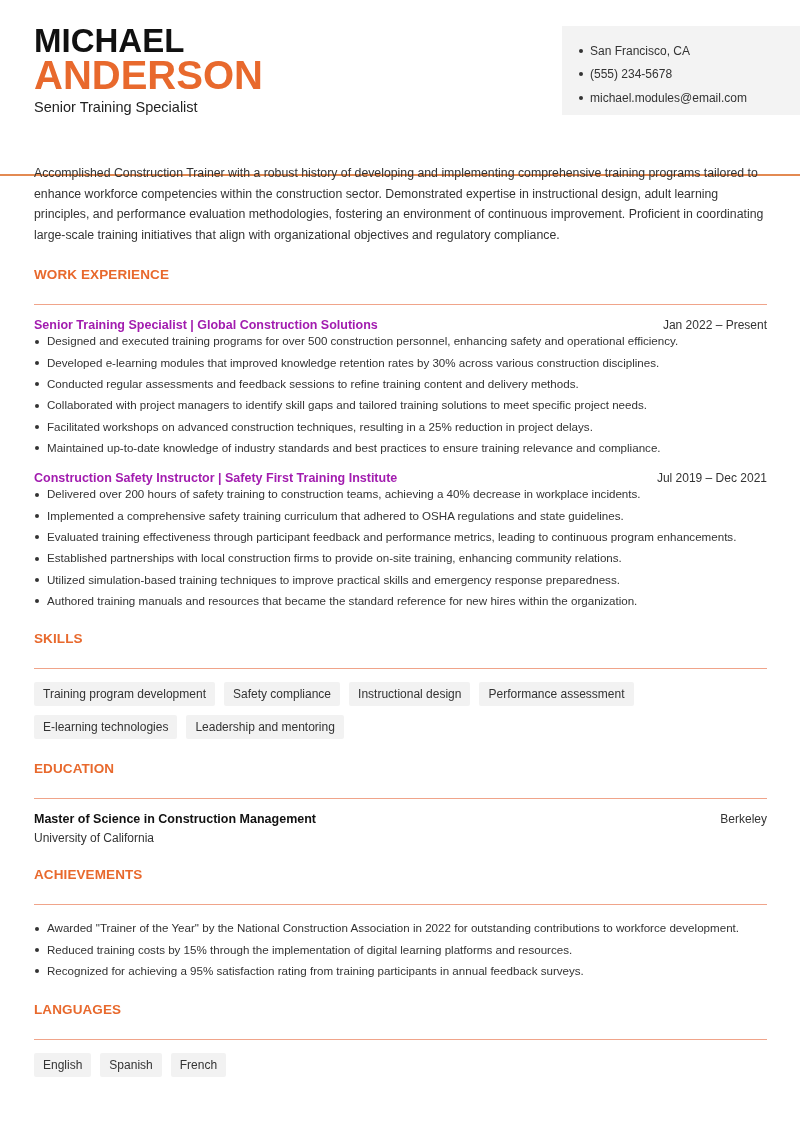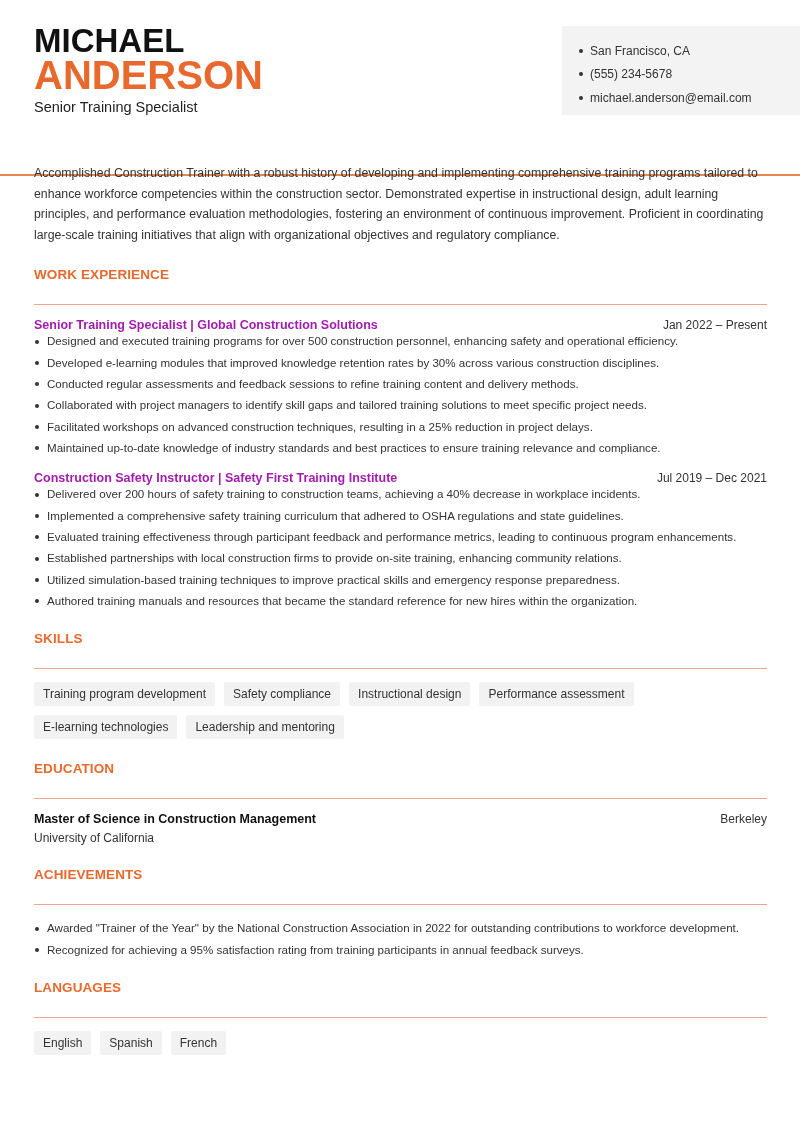--- a/index.html
+++ b/index.html
@@ -90,21 +90,21 @@
     <div class="contact-item">
       <span class="bullet-dot"></span>
       <span>San Francisco, CA</span>
     </div>
     <div class="contact-item">
       <span class="bullet-dot"></span>
       <span>(555) 234-5678</span>
     </div>
     <div class="contact-item">
       <span class="bullet-dot"></span>
-      <span>michael.anderson@email.com</span>
+      <span>michael.modules@email.com</span>
     </div>
   </div>
 </div>
 
 <div class="content">
   <p class="summary">Accomplished Construction Trainer with a robust history of developing and implementing comprehensive training programs tailored to enhance workforce competencies within the construction sector. Demonstrated expertise in instructional design, adult learning principles, and performance evaluation methodologies, fostering an environment of continuous improvement. Proficient in coordinating large-scale training initiatives that align with organizational objectives and regulatory compliance.</p>
 
   <section class="section">
     <h2 class="section-title">WORK EXPERIENCE</h2>
 
@@ -159,20 +159,21 @@
         <span class="edu-loc">Berkeley</span>
       </div>
       <div class="edu-school">University of California</div>
     </div>
   </section>
 
   <section class="section">
     <h2 class="section-title">ACHIEVEMENTS</h2>
     <ul class="bullets ach-list">
       <li>Awarded "Trainer of the Year" by the National Construction Association in 2022 for outstanding contributions to workforce development.</li>
+      <li>Reduced training costs by 15% through the implementation of digital learning platforms and resources.</li>
       <li>Recognized for achieving a 95% satisfaction rating from training participants in annual feedback surveys.</li>
     </ul>
   </section>
 
   <section class="section">
     <h2 class="section-title">LANGUAGES</h2>
     <div class="tags">
       <span class="tag">English</span>
       <span class="tag">Spanish</span>
       <span class="tag">French</span>

